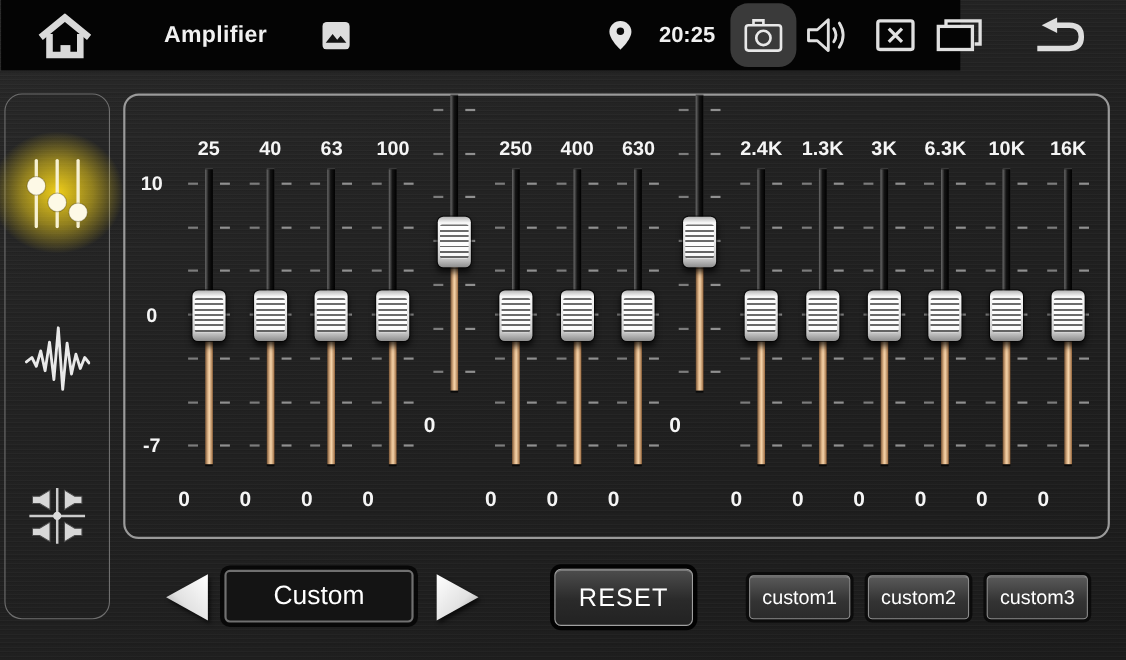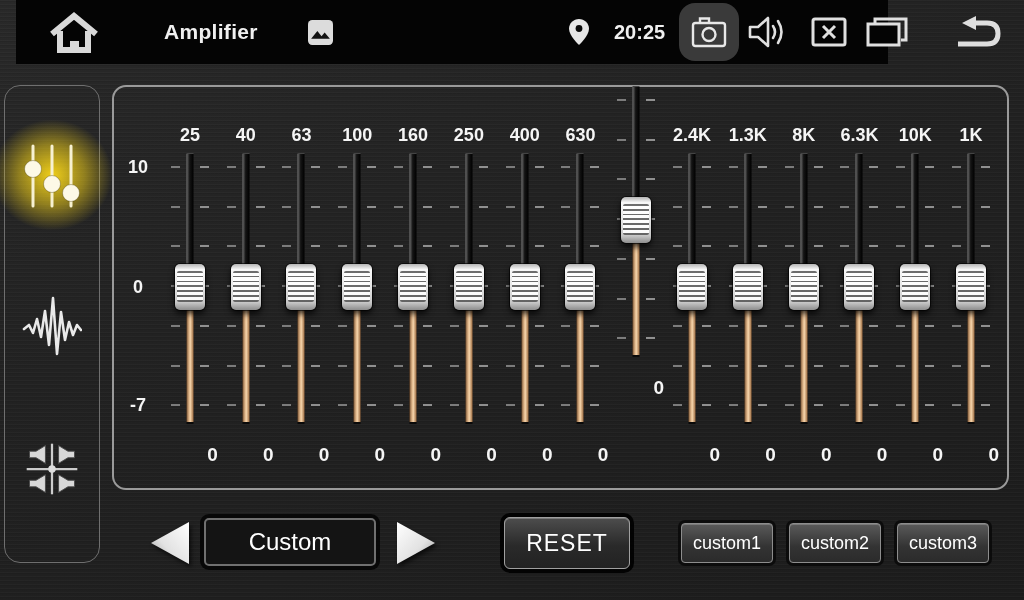--- a/index.html
+++ b/index.html
@@ -8,21 +8,21 @@
     font-family:"Liberation Sans", sans-serif;
     color:#f0f0f0;
     background:
       repeating-linear-gradient(180deg, rgba(255,255,255,0.025) 0 1px, rgba(0,0,0,0.07) 1px 2px, rgba(0,0,0,0) 2px 4px),
       linear-gradient(160deg, #292929 0%, #222 40%, #1c1c1c 100%);
     position:relative;
   }
 
   
   .topbar {
-    position:absolute; left:16px; top:0; width:872px; height:64px;
+    position:absolute; left:1px; top:0; width:872px; height:64px;
     background:#040404;
   }
   .topbar .abs { position:absolute; }
   .app-title { left:148px; top:0; height:64px; line-height:64px; font-size:21px; font-weight:bold; letter-spacing:0.3px; }
   .time { left:598px; top:0; height:64px; line-height:64px; font-size:20px; font-weight:bold; }
   .cam-pill {
     left:663px; top:3px; width:60px; height:58px; border-radius:16px;
     background:#3a3a3a; display:flex; align-items:center; justify-content:center;
   }
   .icon-btn { display:flex; align-items:center; justify-content:center; cursor:pointer; }
@@ -42,21 +42,21 @@
   
   .panel {
     position:absolute; left:112px; top:85px; width:897px; height:405px;
     border:2px solid #9a9a9a; border-radius:14px;
   }
   .scale { position:absolute; left:2px; top:0; width:44px; height:100%; }
   .scale span { position:absolute; left:0; width:44px; text-align:center; font-size:18px; font-weight:bold; color:#f5f5f5; line-height:24px; }
   .scale .s0 { top:68px; } .scale .s1 { top:188px; } .scale .s2 { top:306px; }
 
   .bands { position:absolute; left:48px; right:8px; top:0; height:100%; display:flex; }
-  .band { flex:1 1 0; position:relative; display:flex; flex-direction:column; align-items:flex-end; }
+  .band { flex:1 1 0; position:relative; display:flex; flex-direction:column; align-items:flex-start; }
   .freq { height:67px; width:100%; display:flex; align-items:flex-end; justify-content:center; padding-bottom:8px;
           font-size:18px; font-weight:bold; color:#f5f5f5; }
   .slider { position:relative; width:100%; height:268px; cursor:pointer; }
   .tick { position:absolute; width:9px; height:2px; background:#888; }
   .tick.l { left:calc(50% - 19px); background:#7c7c7c; }
   .tick.r { left:calc(50% + 10px); background:#909090; }
   .track-up {
     position:absolute; left:50%; transform:translateX(-50%); top:0; width:7px;
     background:linear-gradient(90deg,#6b6b6b,#141414 45%,#000);
     box-shadow:0 -1px 0 #444;
@@ -307,21 +307,20 @@
           <div class="tick l" style="top: 210.5px;"></div>
           <div class="tick r" style="top: 210.5px;"></div>
           <div class="tick l" style="top: 250.2px;"></div>
           <div class="tick r" style="top: 250.2px;"></div>
           <div class="knob" style="top: 110px;"></div>
         </div>
     <div class="val">0</div>
   </div>
 
   <div class="band">
-    <div class="freq">160</div>
     <div class="slider">
       <div class="track-up" style="height: 133px;"></div>
       <div class="track-down" style="top: 133px; height: 135px;"></div>
 
     <div class="tick l" style="top: 12px;"></div>
           <div class="tick r" style="top: 12px;"></div>
           <div class="tick l" style="top: 51.7px;"></div>
           <div class="tick r" style="top: 51.7px;"></div>
           <div class="tick l" style="top: 91.4px;"></div>
           <div class="tick r" style="top: 91.4px;"></div>
@@ -481,21 +480,21 @@
           <div class="tick l" style="top: 210.5px;"></div>
           <div class="tick r" style="top: 210.5px;"></div>
           <div class="tick l" style="top: 250.2px;"></div>
           <div class="tick r" style="top: 250.2px;"></div>
           <div class="knob" style="top: 110px;"></div>
         </div>
     <div class="val">0</div>
   </div>
 
   <div class="band">
-    <div class="freq">8K</div>
+    <div class="freq">3K</div>
     <div class="slider">
       <div class="track-up" style="height: 133px;"></div>
       <div class="track-down" style="top: 133px; height: 135px;"></div>
 
     <div class="tick l" style="top: 12px;"></div>
           <div class="tick r" style="top: 12px;"></div>
           <div class="tick l" style="top: 51.7px;"></div>
           <div class="tick r" style="top: 51.7px;"></div>
           <div class="tick l" style="top: 91.4px;"></div>
           <div class="tick r" style="top: 91.4px;"></div>
@@ -556,21 +555,21 @@
           <div class="tick l" style="top: 210.5px;"></div>
           <div class="tick r" style="top: 210.5px;"></div>
           <div class="tick l" style="top: 250.2px;"></div>
           <div class="tick r" style="top: 250.2px;"></div>
           <div class="knob" style="top: 110px;"></div>
         </div>
     <div class="val">0</div>
   </div>
 
   <div class="band">
-    <div class="freq">1K</div>
+    <div class="freq">16K</div>
     <div class="slider">
       <div class="track-up" style="height: 133px;"></div>
       <div class="track-down" style="top: 133px; height: 135px;"></div>
 
     <div class="tick l" style="top: 12px;"></div>
           <div class="tick r" style="top: 12px;"></div>
           <div class="tick l" style="top: 51.7px;"></div>
           <div class="tick r" style="top: 51.7px;"></div>
           <div class="tick l" style="top: 91.4px;"></div>
           <div class="tick r" style="top: 91.4px;"></div>

